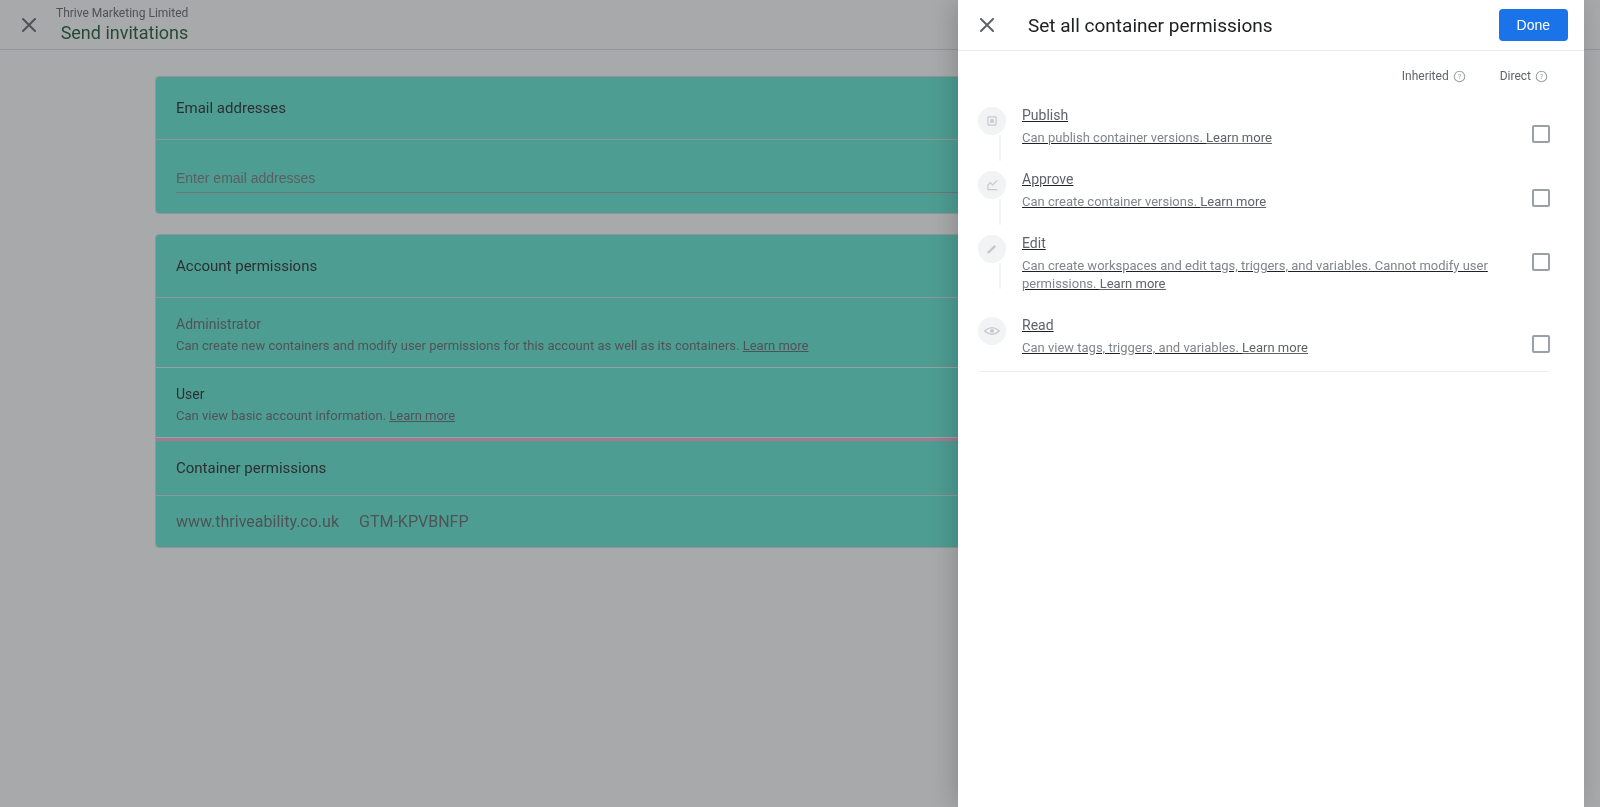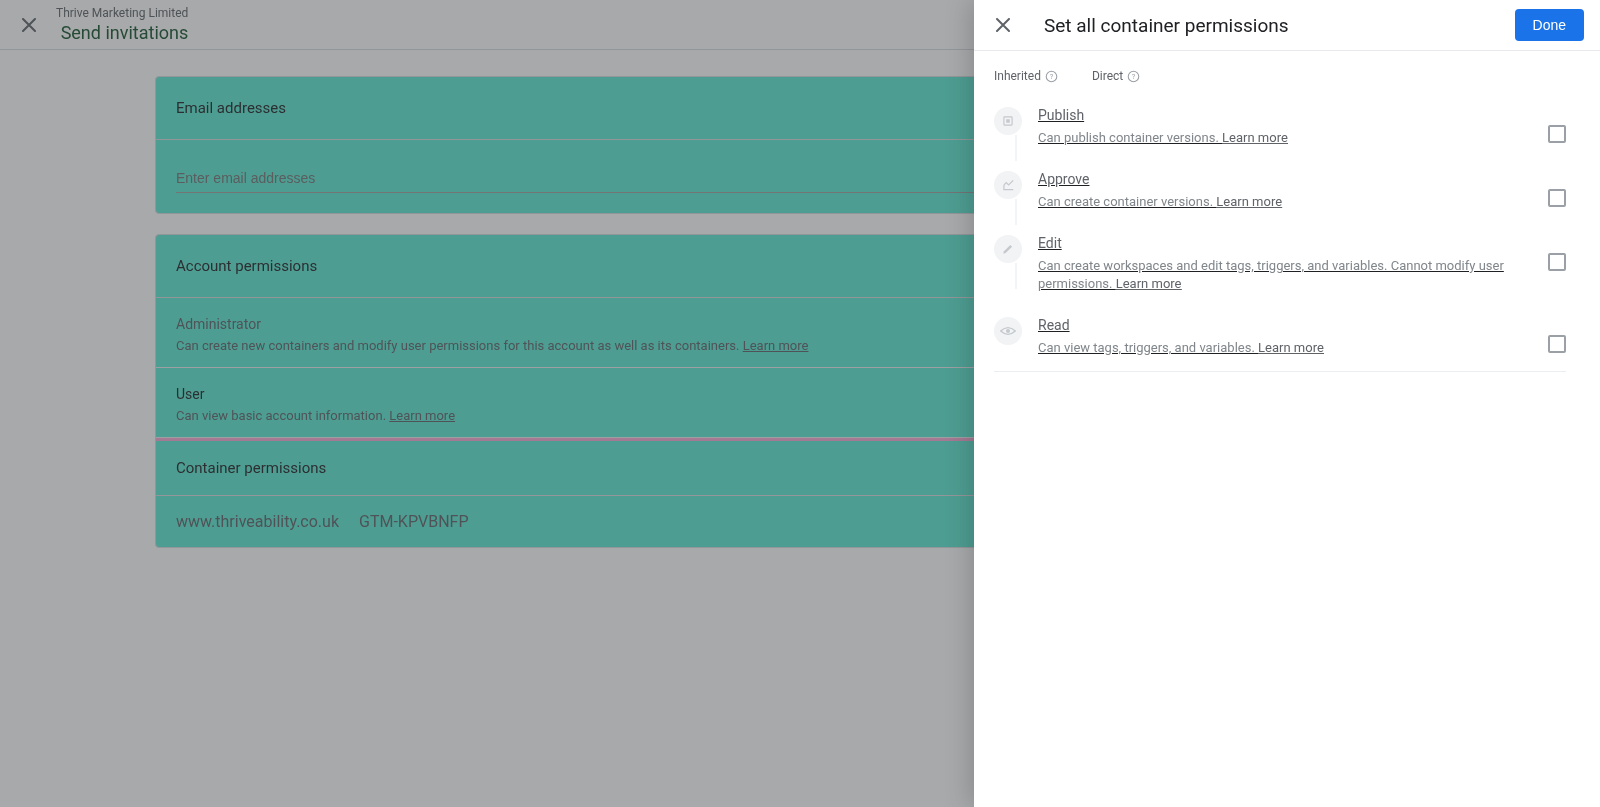--- a/index.html
+++ b/index.html
@@ -19,27 +19,27 @@
   .perm-block { padding: 18px 20px 14px 20px; border-bottom: 1px solid #eceff1; }
   .perm-block:last-child { border-bottom: none; }
   .perm-title { font-size: 14px; color: #202124; margin-bottom: 6px; }
   .perm-desc { font-size: 13px; color: #5f6368; }
   .perm-desc a { color: #5f6368; text-decoration: underline; }
   .container-sub-header { padding: 18px 20px; font-size: 15px; border-top: 3px solid #f9a8d4; }
   .container-row { padding: 16px 20px; border-top: 1px solid #dadce0; display: flex; gap: 20px; font-size: 16px; color: #5f6368; }
 
   .scrim { position: absolute; inset: 0; background: rgba(60,64,67,0.45); }
 
-  .side-panel { position: absolute; top: 0; right: 0; bottom: 0; width: 626px; background: #fff; box-shadow: -4px 0 24px rgba(0,0,0,0.18); display: flex; flex-direction: column; }
+  .side-panel { position: absolute; top: 0; right: 16px; bottom: 0; width: 626px; background: #fff; box-shadow: -4px 0 24px rgba(0,0,0,0.18); display: flex; flex-direction: column; }
   .sp-header { height: 50px; display: flex; align-items: center; padding: 0 16px 0 22px; }
   .sp-title { font-size: 19px; color: #202124; font-weight: 400; margin-left: 14px; flex: 1; }
   .done-btn { background: #1a73e8; color: #fff; border: none; border-radius: 4px; font-size: 14px; padding: 8px 18px; cursor: pointer; }
   .sp-divider { height: 1px; background: #e8eaed; }
   .sp-body { padding: 12px 34px 0 20px; }
-  .col-headers { display: flex; align-items: center; gap: 34px; padding: 6px 2px 14px 0; font-size: 12px; color: #5f6368; }
+  .col-headers { display: flex; justify-content: flex-end; align-items: center; gap: 34px; padding: 6px 2px 14px 0; font-size: 12px; color: #5f6368; }
   .col-headers .hdr { display: inline-flex; align-items: center; gap: 4px; }
   .help-icon { width: 13px; height: 13px; }
   .perm-list { border-bottom: 1px solid #eceff1; }
   .perm-row { display: flex; align-items: flex-start; padding: 10px 0 14px 0; text-decoration: underline; }
   .icon-circle { width: 28px; height: 28px; border-radius: 50%; background: #f1f3f4; display: flex; align-items: center; justify-content: center; margin-right: 16px; flex-shrink: 0; color: #bdc1c6; }
   .icon-column { position: relative; }
   .icon-line { position: absolute; left: 50%; top: 28px; width: 1px; height: 26px; background: #e8eaed; transform: translateX(-50%); }
   .perm-text { flex: 1; padding-right: 20px; }
   .perm-name { font-size: 14px; color: #5f6368; margin-bottom: 6px; }
   .perm-sub { font-size: 13px; color: #80868b; line-height: 18px; }

